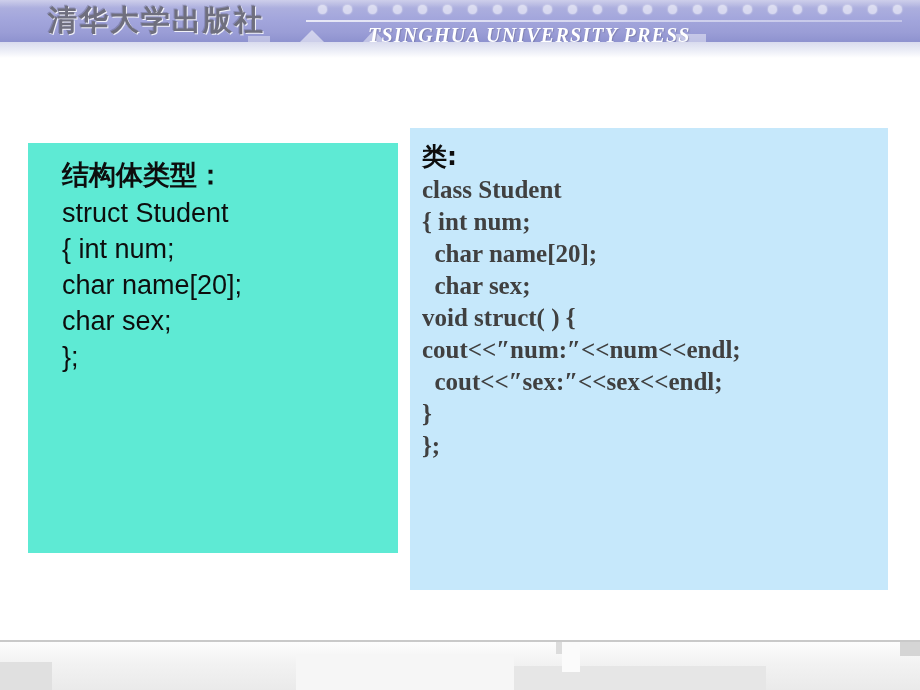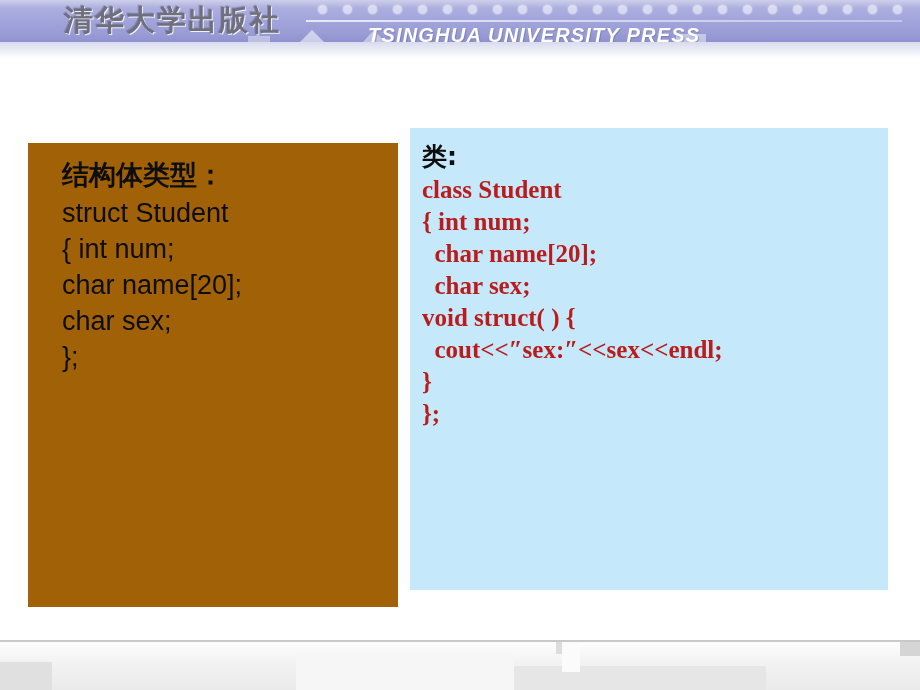--- a/index.html
+++ b/index.html
@@ -64,37 +64,37 @@
   }
   #shape-sheen {
     left: 0px; top: 0px;
     width: 920px; height: 8px;
     background: linear-gradient(180deg, rgba(255,255,255,0.35), rgba(255,255,255,0));
   }
 
   
   #publisher-name-cn {
     position: absolute;
-    left: 64px;
+    left: 48px;
     top: 2px;
     font-family: "DejaVu Sans", sans-serif;
     font-size: 29px;
     font-weight: 700;
     letter-spacing: 2px;
     color: #6f6f7e;
     text-shadow: 1px 1px 0 rgba(255,255,255,0.85), -1px -1px 0 rgba(80,80,110,0.35);
     white-space: nowrap;
     line-height: 36px;
   }
   
   #publisher-name-en {
     position: absolute;
     left: 368px;
     top: 24px;
-    font-family: Liberation Sans, sans-serif;
+    font-family: Liberation Serif, serif;
     font-style: italic;
     font-weight: 700;
     font-size: 20px;
     letter-spacing: 1.2px;
     color: #ffffff;
     text-shadow: 1px 1px 1px rgba(110,110,150,0.55);
     white-space: nowrap;
   }
   
   #banner-divider {
@@ -122,22 +122,22 @@
     background: rgba(255,255,255,0.55);
     box-shadow: 0 0 2px rgba(255,255,255,0.8);
   }
 
   
   #struct-box {
     position: absolute;
     left: 28px;
     top: 143px;
     width: 370px;
-    height: 464px;
-    background: #a16207;
+    height: 410px;
+    background: #5eead4;
     box-sizing: border-box;
     padding: 12px 0 0 34px;
   }
   #class-box {
     position: absolute;
     left: 410px;
     top: 128px;
     width: 478px;
     height: 462px;
     background: #c6e8fb;
@@ -167,21 +167,21 @@
     font-size: 25px;
     font-weight: 700;
     color: #0d0d0d;
     line-height: 34px;
     white-space: pre;
   }
   .class-line {
     font-family: "Liberation Serif", serif;
     font-size: 25px;
     font-weight: 700;
-    color: #b91c1c;
+    color: #404040;
     line-height: 32px;
     white-space: pre;
   }
 
   
   #footer-band {
     position: absolute;
     left: 0;
     top: 640px;
     width: 920px;
@@ -263,20 +263,21 @@
   <div class="struct-line">};</div>
 </div>
 
 <div id="class-box">
   <div class="class-heading">类:</div>
   <div class="class-line">class Student</div>
   <div class="class-line">{ int num;</div>
   <div class="class-line">  char name[20];</div>
   <div class="class-line">  char sex;</div>
   <div class="class-line">void struct( ) {</div>
+  <div class="class-line">cout&lt;&lt;″num:″&lt;&lt;num&lt;&lt;endl;</div>
   <div class="class-line">  cout&lt;&lt;″sex:″&lt;&lt;sex&lt;&lt;endl;</div>
   <div class="class-line">}</div>
   <div class="class-line">};</div>
 </div>
 
 <div id="footer-band">
   <div id="footer-fill"></div>
   <div class="footer-shape" id="footer-shape-c"></div>
   <div class="footer-shape" id="footer-shape-b"></div>
   <div class="footer-shape" id="footer-shape-a"></div>

